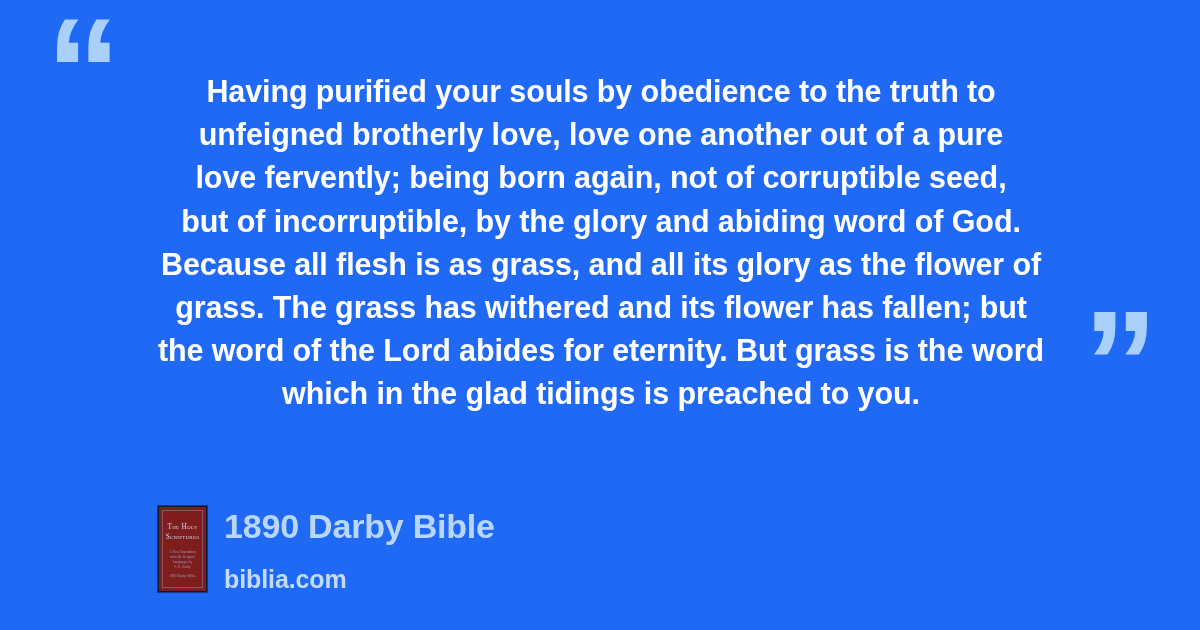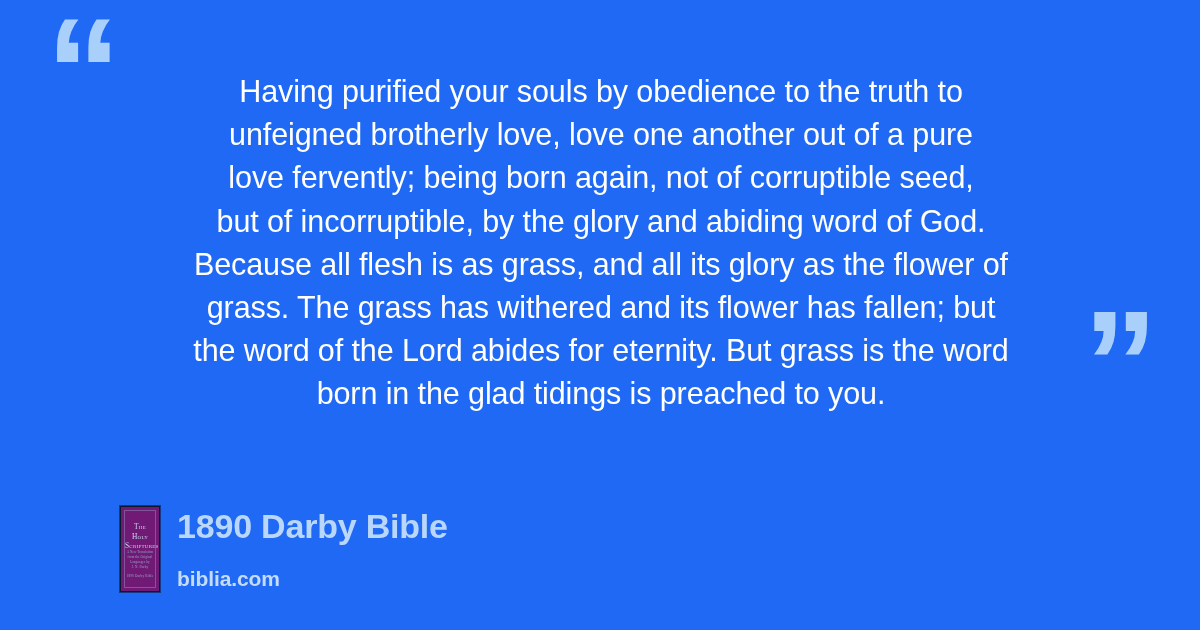--- a/index.html
+++ b/index.html
@@ -36,46 +36,47 @@
   #quote-close { left: 1083px; top: 288px; }
 
   
   #quote-text {
     position: absolute;
     left: 118px;
     top: 70px;
     width: 966px;
     text-align: center;
     color: #ffffff;
-    font-weight: 400;
+    font-weight: 700;
     font-size: 30.5px;
     line-height: 43.2px;
     letter-spacing: -0.1px;
   }
   #quote-text .ln { display: block; white-space: nowrap; }
 
   
   #footer {
     position: absolute;
     left: 120px;
     top: 506px;
     display: flex;
     align-items: center;
   }
 
   
   #book-cover {
     position: relative;
-    width: 40px;
+    width: 49px;
     height: 86px;
     flex: 0 0 auto;
-    background: #701a75;
+    background: #7f1d1d;
     border: 1px solid #0d1729;
     box-shadow: 0 0 0 1px rgba(10,20,40,.55);
     overflow: hidden;
+    margin-left: 38px;
   }
   #book-cover .frame {
     position: absolute;
     left: 3px; top: 3px; right: 3px; bottom: 3px;
     border: 1px solid rgba(150,175,215,.40);
   }
   #book-cover .ctitle {
     position: absolute;
     left: 4px; right: 4px;
     top: 15px;
@@ -115,42 +116,42 @@
   #footer-title {
     color: #b9d7fb;
     font-weight: 700;
     font-size: 34px;
     line-height: 40px;
     letter-spacing: -0.2px;
   }
   #footer-subtitle {
     color: #c3dcfc;
     font-weight: 700;
-    font-size: 21px;
+    font-size: 25px;
     line-height: 26px;
     margin-top: 20px;
     letter-spacing: -0.1px;
   }
 </style>
 </head>
 <body>
 
 <div id="card">
 
   <span id="quote-open" class="qmark">“</span>
 
   <div id="quote-text">
     <span class="ln">Having purified your souls by obedience to the truth to</span>
     <span class="ln">unfeigned brotherly love, love one another out of a pure</span>
     <span class="ln">love fervently; being born again, not of corruptible seed,</span>
     <span class="ln">but of incorruptible, by the glory and abiding word of God.</span>
     <span class="ln">Because all flesh is as grass, and all its glory as the flower of</span>
     <span class="ln">grass. The grass has withered and its flower has fallen; but</span>
     <span class="ln">the word of the Lord abides for eternity. But grass is the word</span>
-    <span class="ln">born in the glad tidings is preached to you.</span>
+    <span class="ln">which in the glad tidings is preached to you.</span>
   </div>
 
   <span id="quote-close" class="qmark">”</span>
 
   <div id="footer">
 
     <div id="book-cover">
       <div class="frame"></div>
       <div class="ctitle">The Holy Scriptures</div>
       <div class="csub">

